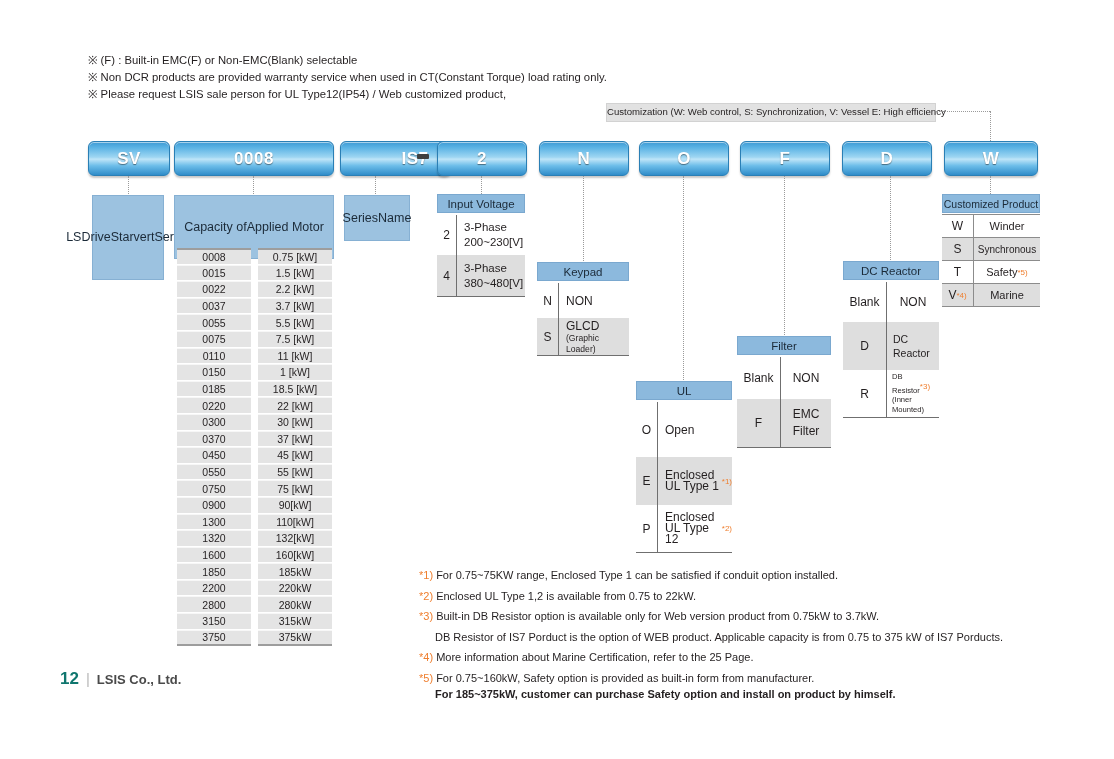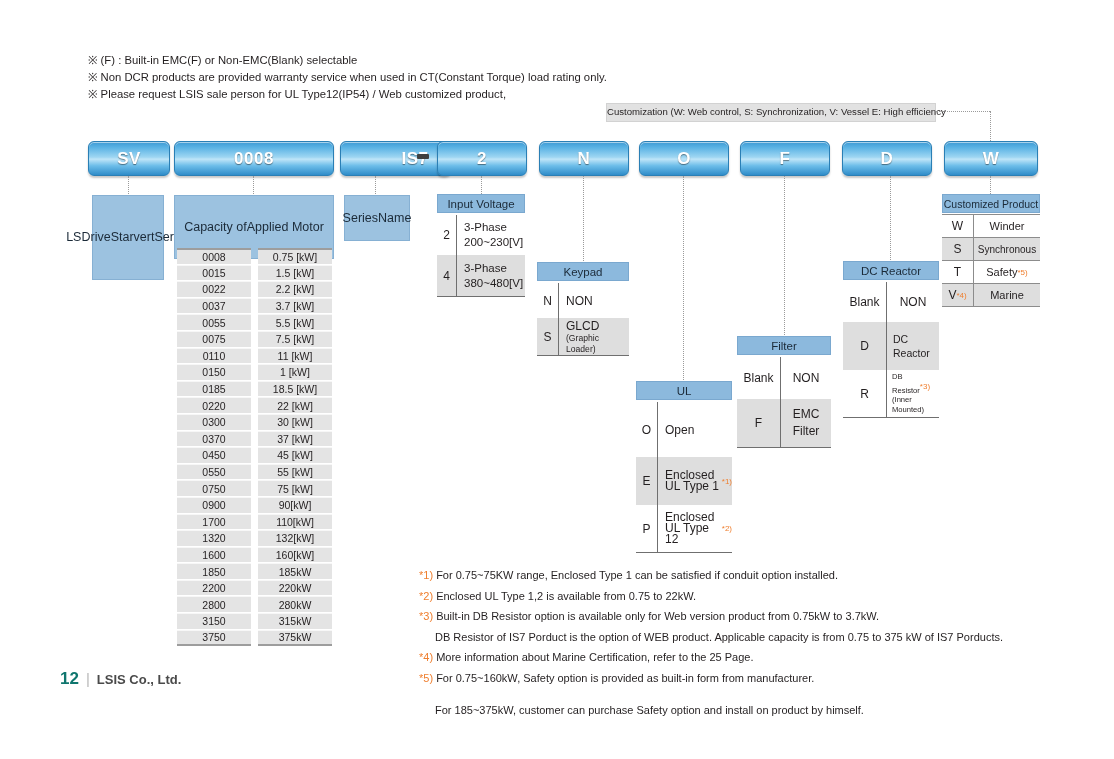--- a/index.html
+++ b/index.html
@@ -168,21 +168,21 @@
         <div class="cap-cell">0110</div>
         <div class="cap-cell">0150</div>
         <div class="cap-cell">0185</div>
         <div class="cap-cell">0220</div>
         <div class="cap-cell">0300</div>
         <div class="cap-cell">0370</div>
         <div class="cap-cell">0450</div>
         <div class="cap-cell">0550</div>
         <div class="cap-cell">0750</div>
         <div class="cap-cell">0900</div>
-        <div class="cap-cell">1700</div>
+        <div class="cap-cell">1300</div>
         <div class="cap-cell">1320</div>
         <div class="cap-cell">1600</div>
         <div class="cap-cell">1850</div>
         <div class="cap-cell">2200</div>
         <div class="cap-cell">2800</div>
         <div class="cap-cell">3150</div>
         <div class="cap-cell">3750</div>
       </div>
     <div class="cap-col" id="cap-powers">
         <div class="cap-cell">0.75 [kW]</div>
@@ -355,21 +355,21 @@
     </div>
   </div>
 
   <div id="footnotes">
       <div class="fn" style="left: 419px; top: 565px;"><span class="fnmark">*1) </span><span>For 0.75~75KW range, Enclosed Type 1 can be satisfied if conduit option installed.</span></div>
       <div class="fn" style="left: 419px; top: 585.5px;"><span class="fnmark">*2) </span><span>Enclosed UL Type 1,2 is available from 0.75 to 22kW.</span></div>
       <div class="fn" style="left: 419px; top: 606px;"><span class="fnmark">*3) </span><span>Built-in DB Resistor option is available only for Web version product from 0.75kW to 3.7kW.</span></div>
       <div class="fn" style="left: 435px; top: 626.5px;"><span>DB Resistor of IS7 Porduct is the option of WEB product. Applicable capacity is from 0.75 to 375 kW of IS7 Porducts.</span></div>
       <div class="fn" style="left: 419px; top: 647px;"><span class="fnmark">*4) </span><span>More information about Marine Certification, refer to the 25 Page.</span></div>
       <div class="fn" style="left: 419px; top: 667.5px;"><span class="fnmark">*5) </span><span>For 0.75~160kW, Safety option is provided as built-in form from manufacturer.</span></div>
-      <div class="fn" style="left: 435px; top: 700px;"><span>For 185~375kW, customer can purchase Safety option and install on product by himself.</span></div>
+      <div class="fn" style="left: 435px; top: 684px; font-weight: bold;"><span>For 185~375kW, customer can purchase Safety option and install on product by himself.</span></div>
     </div>
 
   <div class="footer">
     <span class="num">12</span>
     <span class="bar">|</span>
     <span class="co">LSIS Co., Ltd.</span>
   </div>
 
 </div>
 

